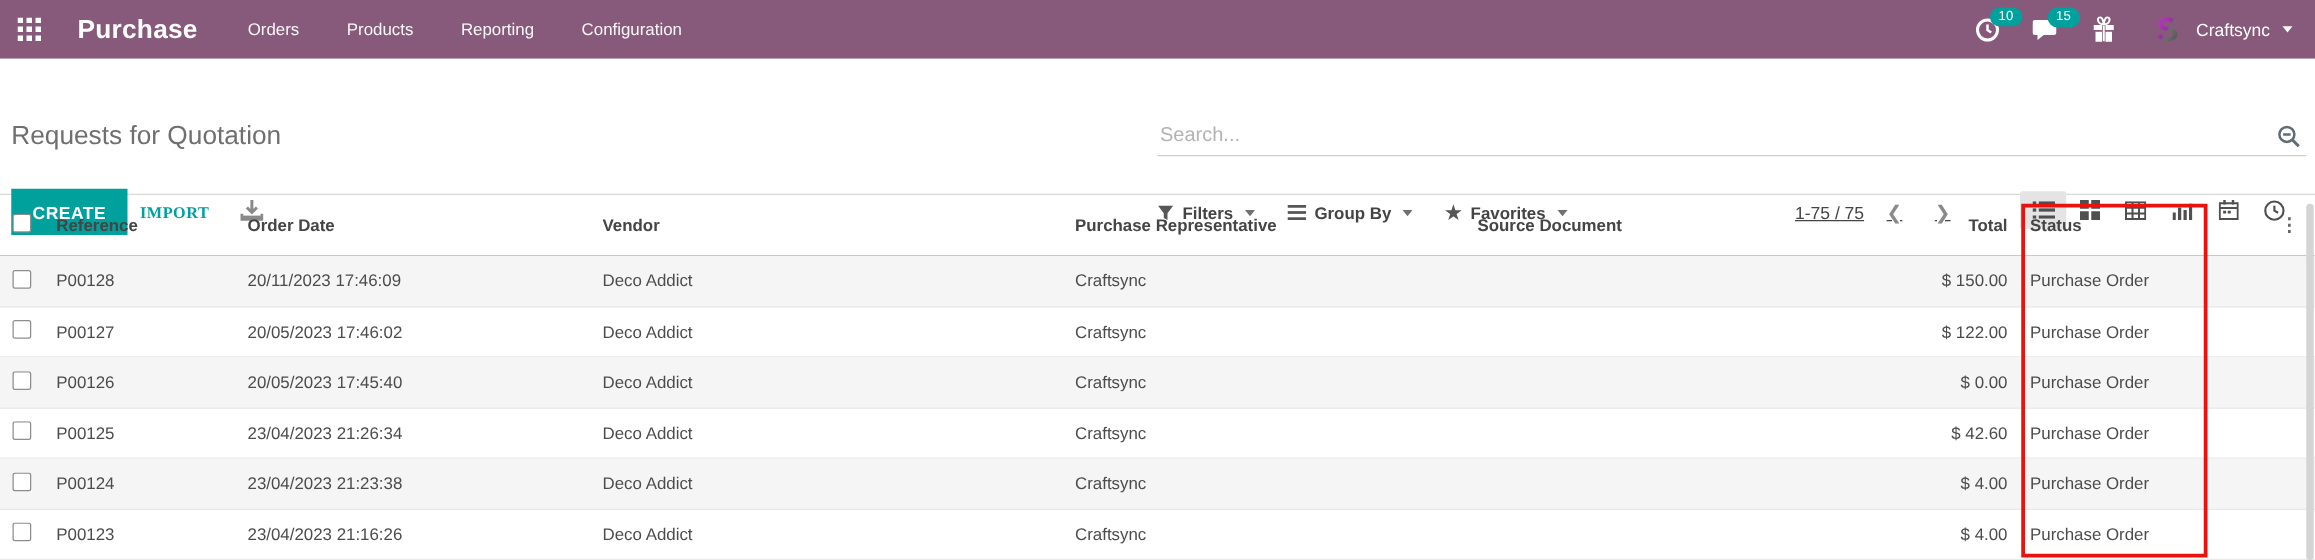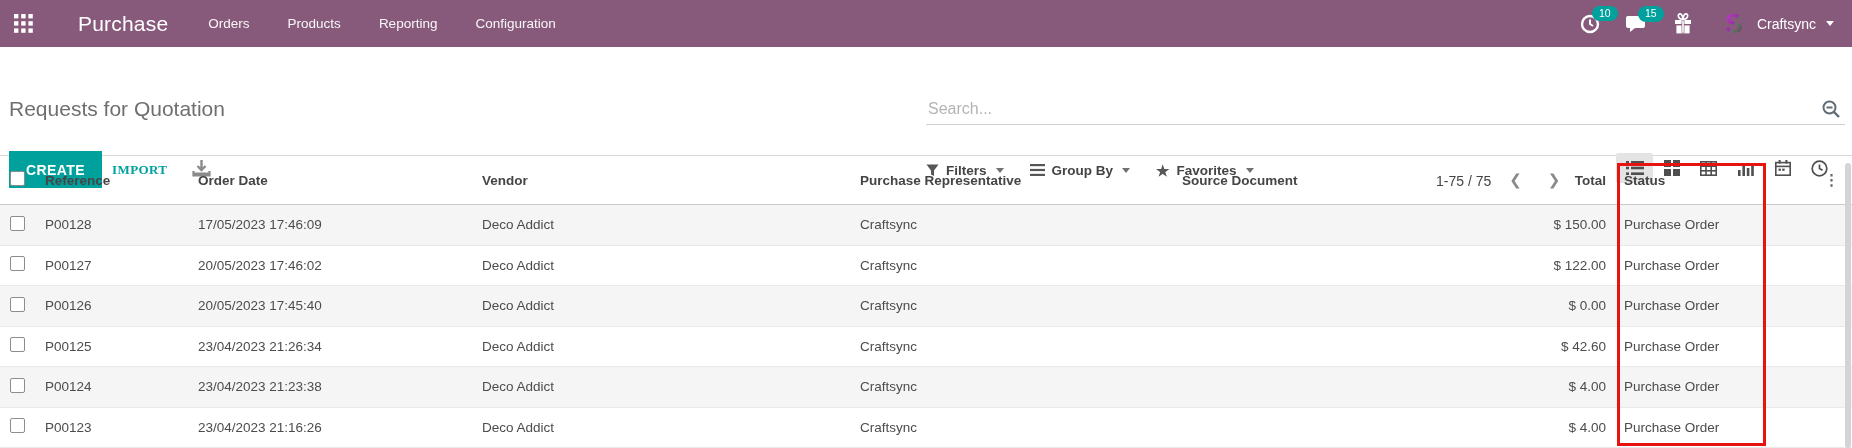--- a/index.html
+++ b/index.html
@@ -3,21 +3,21 @@
 <meta charset="utf-8">
 <style>
   * { margin:0; padding:0; box-sizing:border-box; }
   html,body { width:1852px; height:448px; overflow:hidden; background:#fff;
     font-family:"Liberation Sans", sans-serif; color:#4c4c4c; }
 
   
   .navbar { position:absolute; top:0; left:0; width:1852px; height:47px;
     background:var(--navbar,#875a7b); display:flex; align-items:center; color:#fff; }
   .apps-btn { width:46px; height:47px; display:flex; align-items:center; justify-content:center; cursor:pointer; }
-  .brand { font-size:21px; font-weight:normal; margin:0 38px 0 32px; letter-spacing:.2px; }
+  .brand { font-size:21px; font-weight:bold; margin:0 38px 0 16px; letter-spacing:.2px; }
   .nav-menu { display:flex; gap:34px; font-size:13.5px;align-items:center; }
   .nav-menu .item { color:rgba(255,255,255,.95); cursor:pointer; padding:4px 2px; }
   .nav-right { margin-left:auto; display:flex; align-items:center; gap:26px; padding-right:18px; }
   .icon-wrap { position:relative; display:flex; align-items:center; cursor:pointer; }
   .badge { position:absolute; top:-8px; left:12px; background:var(--accent,#00a09d); color:#fff;
     font-size:10.5px; font-weight:normal; border-radius:9px; padding:2px 7px; line-height:1.1; }
   .user { display:flex; align-items:center; gap:8px; cursor:pointer; }
   .user-name { font-size:14px; }
   .caret-w { width:0; height:0; border-left:4px solid transparent; border-right:4px solid transparent;
     border-top:5px solid #fff; margin-left:2px; }
@@ -41,22 +41,22 @@
     font-family:Liberation Serif, serif; }
   .btn-export { position:absolute; left:192px; top:112px; cursor:pointer; }
 
   .facet-bar { position:absolute; left:926px; top:104px; height:38px; display:flex; align-items:center;
     font-size:13.5px; color:#484848; gap:26px; }
   .facet { display:flex; align-items:center; gap:7px; cursor:pointer; font-weight:bold; color:#444; }
   .caret-g { width:0; height:0; border-left:4px solid transparent; border-right:4px solid transparent;
     border-top:5px solid #707070; margin-left:2px; }
   .star { font-size:15px; color:#565656; line-height:1; }
 
-  .pager { position:absolute; left:1436px; top:104px; height:38px; display:flex; align-items:flex-end;
-    gap:10px; font-size:14px; color:#444; }
+  .pager { position:absolute; left:1436px; top:104px; height:38px; display:flex; align-items:center;
+    gap:10px; font-size:14px; color:#444;text-decoration:underline; }
   .pg-arrow { font-size:15px; color:#8a8a8a; cursor:pointer; padding:0 8px; }
 
   .switcher { position:absolute; left:1616px; top:106px; display:flex; align-items:center; }
   .sw-btn { width:37px; height:30px; display:flex; align-items:center; justify-content:center;
     cursor:pointer; border-radius:2px; }
   .sw-btn.active { background:#e4e4e4; }
 
   
   .table { position:absolute; top:156px; left:0; width:1852px; }
   .tr { display:flex; align-items:center; }
@@ -279,21 +279,21 @@
     <div class="td col-rep">Purchase Representative</div>
     <div class="td col-src">Source Document</div>
     <div class="td col-total">Total</div>
     <div class="td col-status">Status</div>
     <div class="td col-end"><span class="dots">⋮</span></div>
   </div>
   <div>
       <div class="tr row striped">
     <div class="td col-check"><span class="cb"></span></div>
     <div class="td col-ref">P00128</div>
-    <div class="td col-date">17/05/2023 17:46:09</div>
+    <div class="td col-date">20/11/2023 17:46:09</div>
     <div class="td col-vendor">Deco Addict</div>
     <div class="td col-rep">Craftsync</div>
     <div class="td col-src"></div>
     <div class="td col-total">$ 150.00</div>
     <div class="td col-status">Purchase Order</div>
     <div class="td col-end"></div>
   </div>
       <div class="tr row">
     <div class="td col-check"><span class="cb"></span></div>
     <div class="td col-ref">P00127</div>

